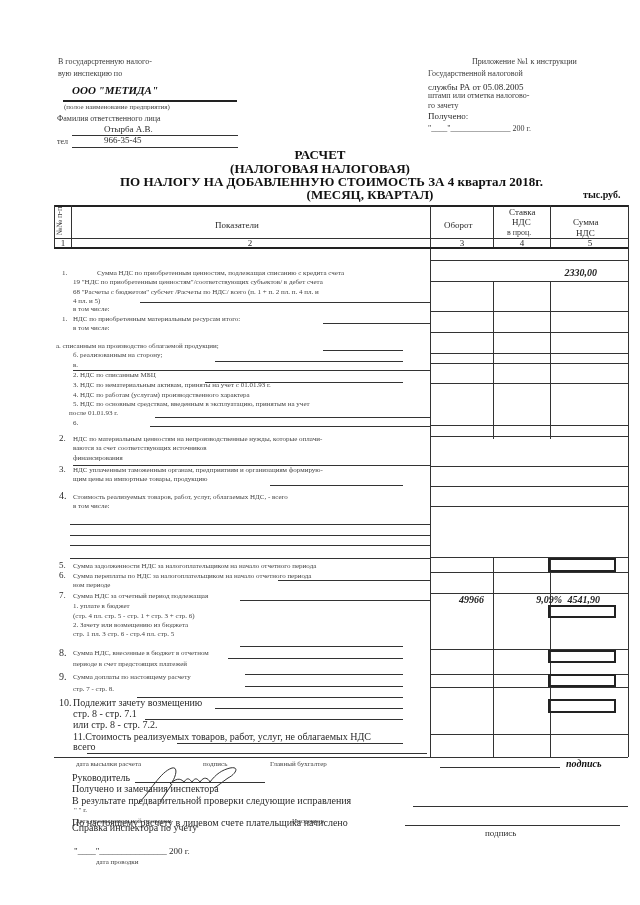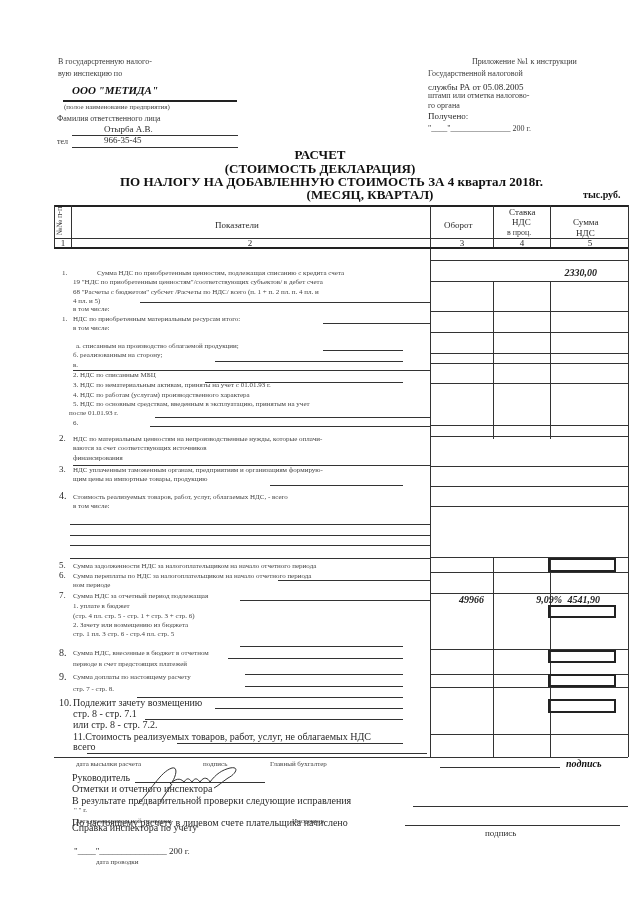--- a/index.html
+++ b/index.html
@@ -32,26 +32,26 @@
 <div class="abs s9" style="left:104px;top:124px;">Отырба А.В.</div>
 <div class="hl" style="left:72px;top:135px;width:166px;"></div>
 <div class="abs s8" style="left:57px;top:137px;">тел</div>
 <div class="abs s9" style="left:104px;top:135px;">966-35-45</div>
 <div class="hl" style="left:72px;top:147px;width:166px;"></div>
 
 <div class="abs s8" style="left:428px;top:57px;padding-left:44px;">Приложение №1 к инструкции</div>
 <div class="abs s8" style="left:428px;top:69px;">Государственной налоговой</div>
 <div class="abs s9" style="left:428px;top:82px;">службы РА от 05.08.2005</div>
 <div class="abs s8" style="left:428px;top:91px;">штамп или отметка налогово-</div>
-<div class="abs s8" style="left:428px;top:101px;">го органа</div>
+<div class="abs s8" style="left:428px;top:101px;">го зачету</div>
 <div class="abs s9" style="left:428px;top:111px;">Получено:</div>
 <div class="abs s8" style="left:428px;top:124px;">"____"_______________ 200    г.</div>
 
 <div class="abs title" style="left:270px;top:147px;width:100px;">РАСЧЕТ</div>
-<div class="abs title" style="left:220px;top:161px;width:200px;">(СТОИМОСТЬ ДЕКЛАРАЦИЯ)</div>
+<div class="abs title" style="left:220px;top:161px;width:200px;">(НАЛОГОВАЯ НАЛОГОВАЯ)</div>
 <div class="abs title" style="left:120px;top:174px;width:400px;">ПО НАЛОГУ НА ДОБАВЛЕННУЮ СТОИМОСТЬ ЗА  4 квартал  2018г.</div>
 <div class="abs title" style="left:270px;top:187px;width:200px;">(МЕСЯЦ, КВАРТАЛ)</div>
 <div class="abs bold" style="left:583px;top:189px;font-size:10px;">тыс.руб.</div>
 
 <div>
   <div class="hl2" style="left:54px;top:205px;width:574px;"></div>
   <div class="vl" style="left:54px;top:205px;height:42px;"></div>
   <div class="vl" style="left:71px;top:205px;height:42px;"></div>
   <div class="vl" style="left:430px;top:205px;height:552px;"></div>
   <div class="vl" style="left:493px;top:205px;height:42px;"></div>
@@ -119,21 +119,21 @@
   <div class="abs s7" style="left:73px;top:288px;">68 "Расчеты с бюджетом" субсчет /Расчеты по НДС/ всего (п. 1 + п. 2 пл. п. 4  пл. и</div>
   <div class="abs s7" style="left:73px;top:297px;">4 пл. и 5)</div>
   <div class="hl" style="left:140px;top:302px;width:290px;"></div>
   <div class="abs s7" style="left:73px;top:305px;">в том числе:</div>
 
   <div class="abs s7" style="left:62px;top:315px;">1.</div>
   <div class="abs s7" style="left:73px;top:315px;">НДС по приобретенным материальным ресурсам итого:</div>
   <div class="hl" style="left:323px;top:323px;width:107px;"></div>
   <div class="abs s7" style="left:73px;top:324px;">в том числе:</div>
 
-  <div class="abs s7" style="left:76px;top:342px;">а.  списанным на производство облагаемой продукции;</div>
+  <div class="abs s7" style="left:56px;top:342px;">а.  списанным на производство облагаемой продукции;</div>
   <div class="hl" style="left:323px;top:350px;width:80px;"></div>
   <div class="abs s7" style="left:73px;top:351px;">б.  реализованным на сторону;</div>
   <div class="hl" style="left:215px;top:361px;width:188px;"></div>
   <div class="abs s7" style="left:73px;top:361px;">в.</div>
   <div class="hl" style="left:73px;top:370px;width:357px;"></div>
   <div class="abs s7" style="left:73px;top:371px;">2.   НДС по списанным МБЦ</div>
   <div class="hl" style="left:205px;top:382px;width:198px;"></div>
   <div class="abs s7" style="left:73px;top:381px;">3.   НДС по нематериальным активам, приняты на учет с 01.01.93 г.</div>
   <div class="abs s7" style="left:73px;top:391px;">4.   НДС по работам (услугам)  производственного характера</div>
   <div class="abs s7" style="left:73px;top:400px;">5.   НДС по основным средствам, введенным в эксплуатацию, принятым на учет</div>
@@ -206,21 +206,21 @@
 <div class="abs s7" style="left:270px;top:760px;">Главный бухгалтер</div>
 <div class="hl" style="left:440px;top:767px;width:120px;"></div>
 <div class="abs ital bold s10" style="left:566px;top:758px;">подпись</div>
 
 <div class="abs s10" style="left:72px;top:772px;">Руководитель</div>
 <div class="hl" style="left:135px;top:782px;width:130px;"></div>
 <svg class="abs" style="left:130px;top:762px;" width="130" height="45" viewBox="0 0 130 45">
   <path d="M8,42 C20,30 30,10 42,6 C50,4 44,20 40,22 C48,14 52,18 54,20 C58,14 60,18 62,20 C66,14 68,18 70,20 C74,14 78,16 80,20 C86,12 92,8 100,6 C110,4 106,12 98,16 C92,20 88,24 84,26" fill="none" stroke="#333" stroke-width="1"></path>
   <path d="M30,40 L42,22" fill="none" stroke="#333" stroke-width="1"></path>
 </svg>
-<div class="abs s10" style="left:72px;top:783px;">Отметки и отчетного инспектора</div>
+<div class="abs s10" style="left:72px;top:783px;">Получено и замечания инспектора</div>
 <div class="abs s10" style="left:72px;top:795px;">В результате предварительной проверки следующие исправления</div>
 <div class="hl" style="left:413px;top:806px;width:215px;"></div>
 <div class="abs s7" style="left:74px;top:806px;">"  "              г.</div>
 <div class="abs s7" style="left:76px;top:817px;">дата предварительной проверки</div>
 <div class="abs s7" style="left:292px;top:817px;">Инспектор</div>
 <div class="hl" style="left:405px;top:825px;width:215px;"></div>
 <div class="abs s10" style="left:72px;top:822px;">Справка инспектора по учету</div>
 <div class="abs s9" style="left:485px;top:828px;">подпись</div>
 <div class="abs s10" style="left:72px;top:817px;">По настоящему расчету в лицевом счете плательщика начислено</div>
 <div class="abs s9" style="left:74px;top:846px;">"____"_______________ 200     г.</div>

